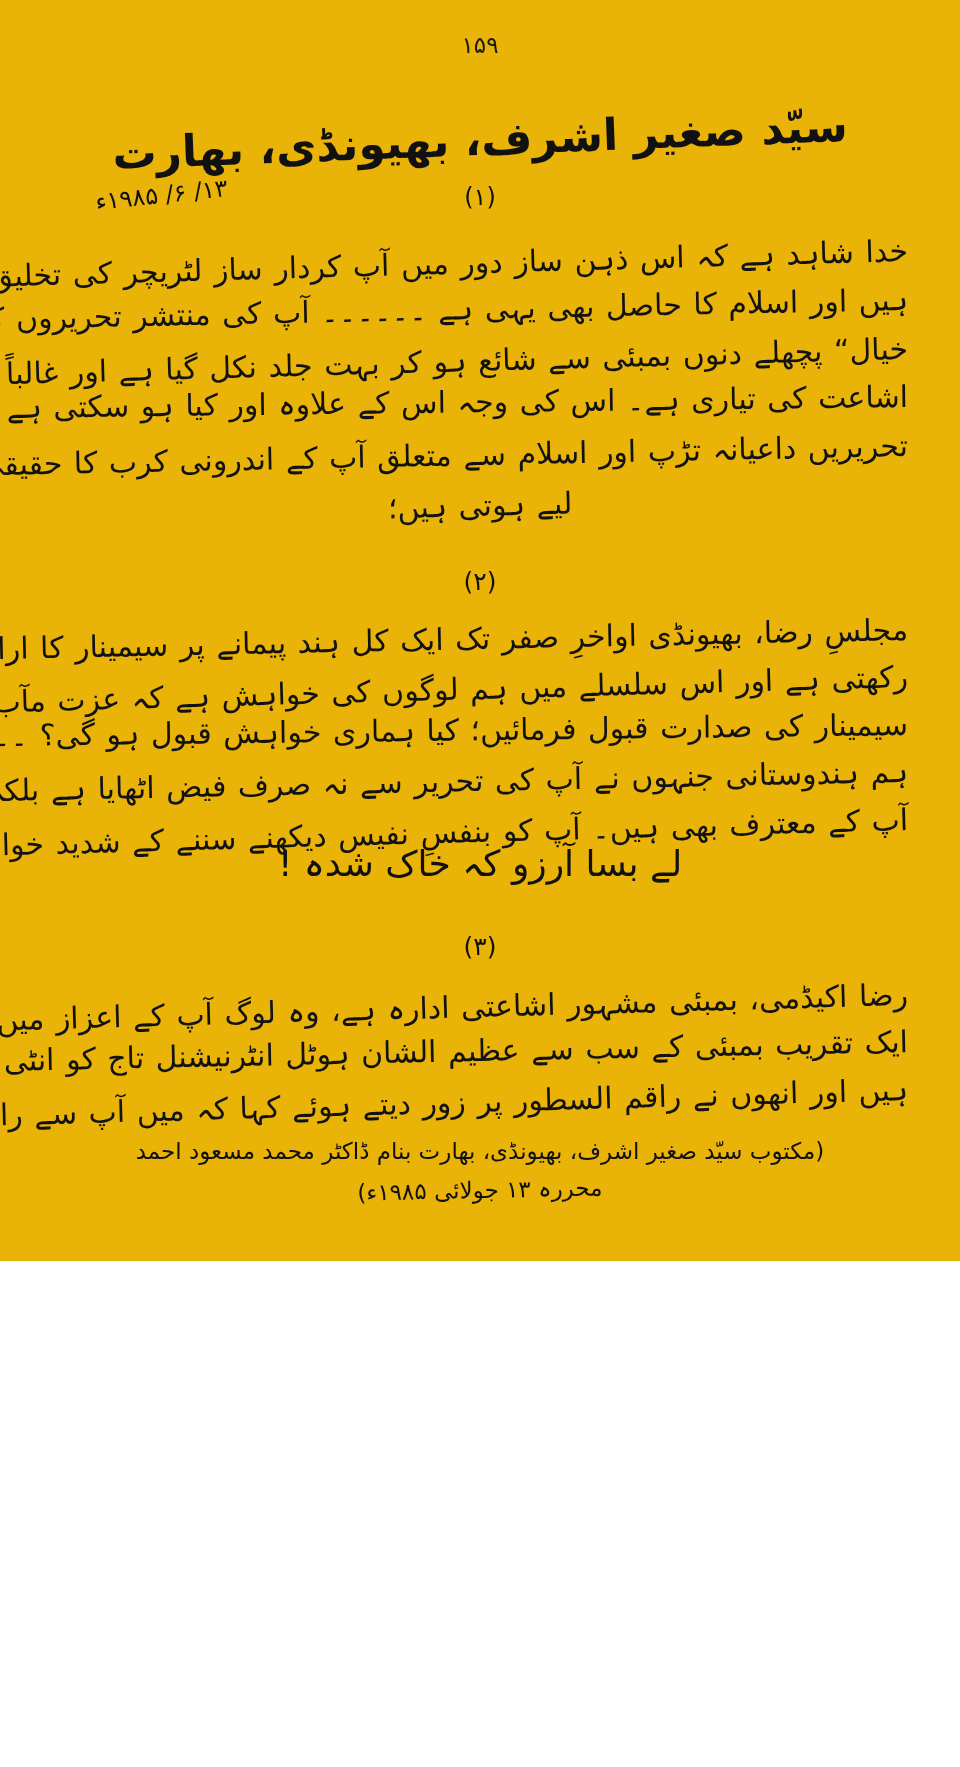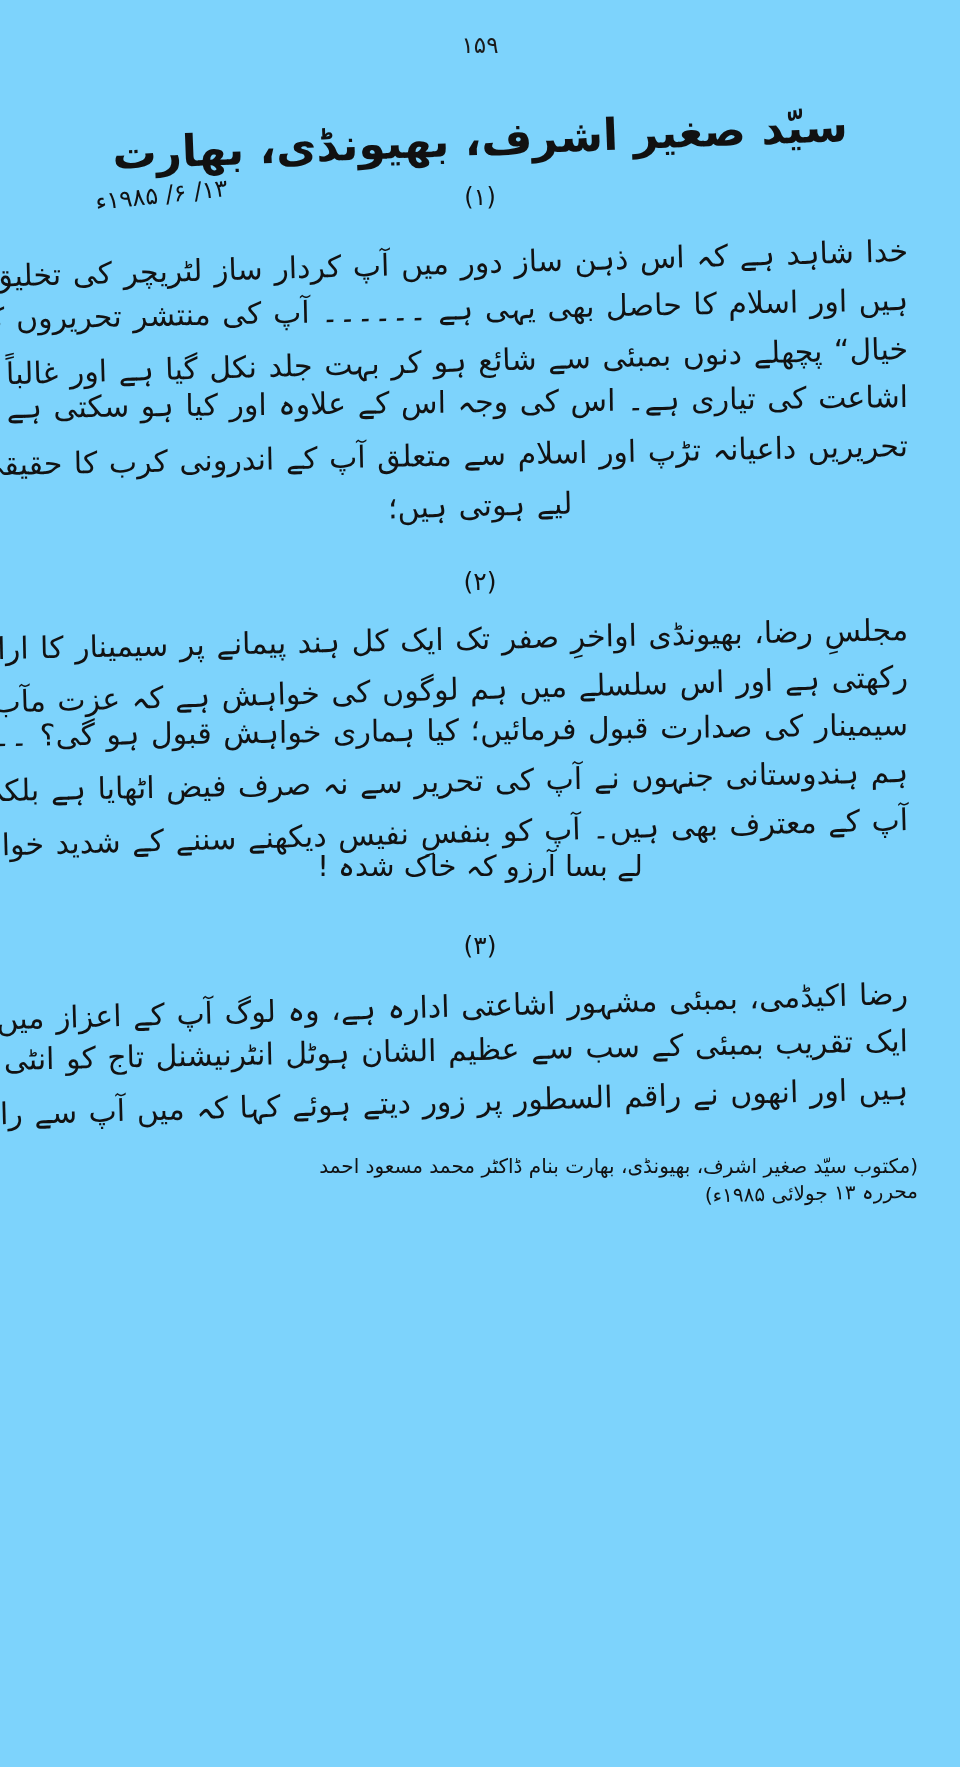--- a/index.html
+++ b/index.html
@@ -11,22 +11,22 @@
     width: 960px;
     height: 1767px;
     position: relative;
     font-family: "DejaVu Sans", sans-serif;
     color: #111111;
     overflow: hidden;
   }
   .page {
     position: relative;
     width: 960px;
-    height: 1767px;
-    background: #7dd3fc;
+    height: 1261px;
+    background: #eab308;
     box-sizing: border-box;
     padding: 18px 42px 4px 42px;
   }
 
   
   .page-number {
     text-align: center;
     font-size: 23px;
     direction: rtl;
     letter-spacing: 1px;
@@ -98,28 +98,28 @@
     white-space: nowrap;
     transform-origin: center right;
   }
   .line.sl1 { transform: rotate(-1.6deg); }
   .line.sl2 { transform: rotate(-1.2deg); }
   .line.sl0 { transform: rotate(-0.7deg); }
 
   .center-line {
     text-align: center;
     direction: rtl;
-    font-size: 29px;
-    margin-top: 6px;
+    font-size: 36px;
   }
 
   .colophon {
     direction: rtl;
-    font-size: 20px;
-    margin-top: 38px;
+    text-align: center;
+    font-size: 23px;
+    margin-top: 20px;
     line-height: 1.6;
   }
   .colophon .l2 {
     display: block;
     margin-top: 2px;
     transform: rotate(-1.2deg);
   }
 
   .block-gap { height: 22px; }
 </style>

